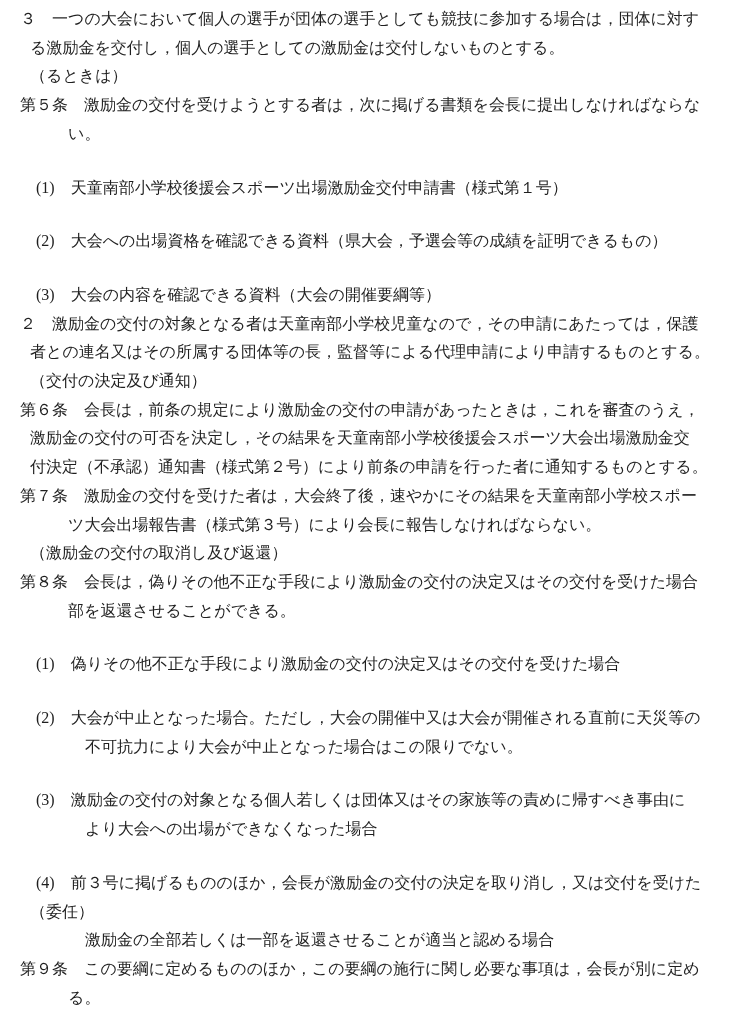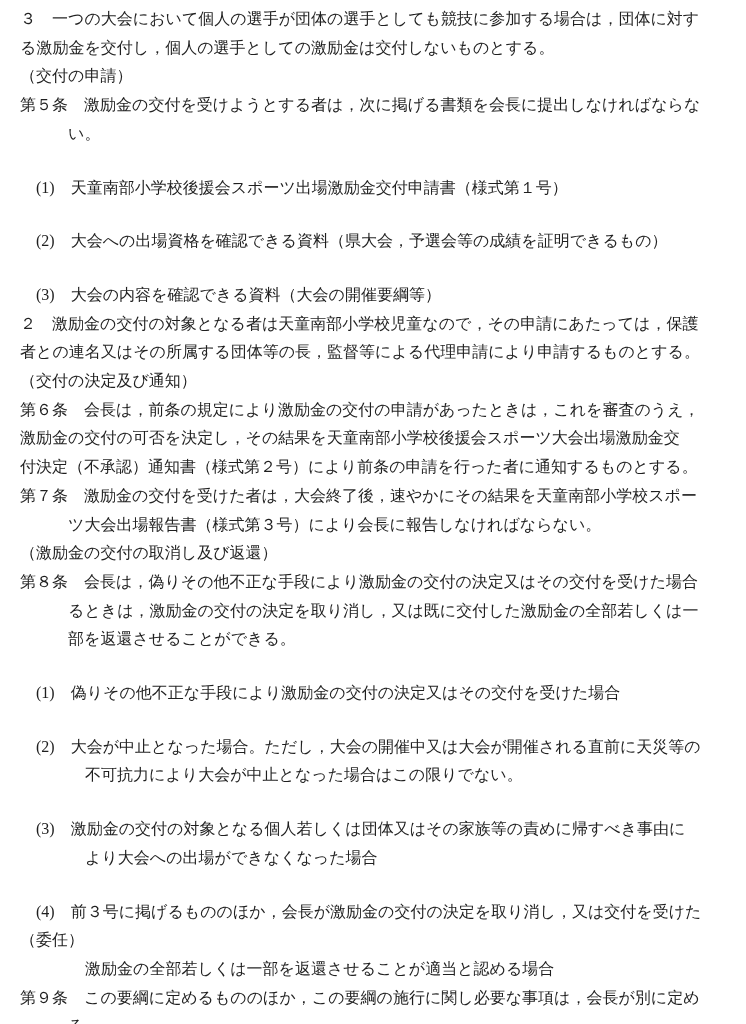--- a/index.html
+++ b/index.html
@@ -21,48 +21,47 @@
     background: #ffffff;
   }
   .line {
     margin: 0;
     padding-right: 4px;
     min-height: 28.7px;
     white-space: pre;
   }
   
   .i0 { padding-left: 20px; }  
-  .i1 { padding-left: 20px; }  
+  .i1 { padding-left: 30px; }  
   .i2 { padding-left: 36px; margin-top: 25px; }  
   .i3 { padding-left: 68px; margin-left: 17px; }  
   .i4 { padding-left: 68px; }  
 </style>
 </head>
 <body>
 
 <div class="document">
   <p class="line i0">３　一つの大会において個人の選手が団体の選手としても競技に参加する場合は，団体に対す</p>
   <p class="line i1">る激励金を交付し，個人の選手としての激励金は交付しないものとする。</p>
-  <p class="line i1">（交付の申請）</p>
+  <p class="line i1">（るときは）</p>
   <p class="line i0">第５条　激励金の交付を受けようとする者は，次に掲げる書類を会長に提出しなければならな</p>
   <p class="line i4">い。</p>
   <p class="line i2">(1)　天童南部小学校後援会スポーツ出場激励金交付申請書（様式第１号）</p>
   <p class="line i2">(2)　大会への出場資格を確認できる資料（県大会，予選会等の成績を証明できるもの）</p>
   <p class="line i2">(3)　大会の内容を確認できる資料（大会の開催要綱等）</p>
   <p class="line i0">２　激励金の交付の対象となる者は天童南部小学校児童なので，その申請にあたっては，保護</p>
   <p class="line i1">者との連名又はその所属する団体等の長，監督等による代理申請により申請するものとする。</p>
   <p class="line i1">（交付の決定及び通知）</p>
   <p class="line i0">第６条　会長は，前条の規定により激励金の交付の申請があったときは，これを審査のうえ，</p>
   <p class="line i1">激励金の交付の可否を決定し，その結果を天童南部小学校後援会スポーツ大会出場激励金交</p>
   <p class="line i1">付決定（不承認）通知書（様式第２号）により前条の申請を行った者に通知するものとする。</p>
   <p class="line i0">第７条　激励金の交付を受けた者は，大会終了後，速やかにその結果を天童南部小学校スポー</p>
   <p class="line i4">ツ大会出場報告書（様式第３号）により会長に報告しなければならない。</p>
   <p class="line i1">（激励金の交付の取消し及び返還）</p>
   <p class="line i0">第８条　会長は，偽りその他不正な手段により激励金の交付の決定又はその交付を受けた場合</p>
-  <p class="line i4">るときは，激励金の交付の決定を取り消し，又は既に交付した激励金の全部若しくは一</p>
   <p class="line i4">部を返還させることができる。</p>
   <p class="line i2">(1)　偽りその他不正な手段により激励金の交付の決定又はその交付を受けた場合</p>
   <p class="line i2">(2)　大会が中止となった場合。ただし，大会の開催中又は大会が開催される直前に天災等の</p>
   <p class="line i3">不可抗力により大会が中止となった場合はこの限りでない。</p>
   <p class="line i2">(3)　激励金の交付の対象となる個人若しくは団体又はその家族等の責めに帰すべき事由に</p>
   <p class="line i3">より大会への出場ができなくなった場合</p>
   <p class="line i2">(4)　前３号に掲げるもののほか，会長が激励金の交付の決定を取り消し，又は交付を受けた</p>
   <p class="line i1">（委任）</p>
   <p class="line i3">激励金の全部若しくは一部を返還させることが適当と認める場合</p>
   <p class="line i0">第９条　この要綱に定めるもののほか，この要綱の施行に関し必要な事項は，会長が別に定め</p>

